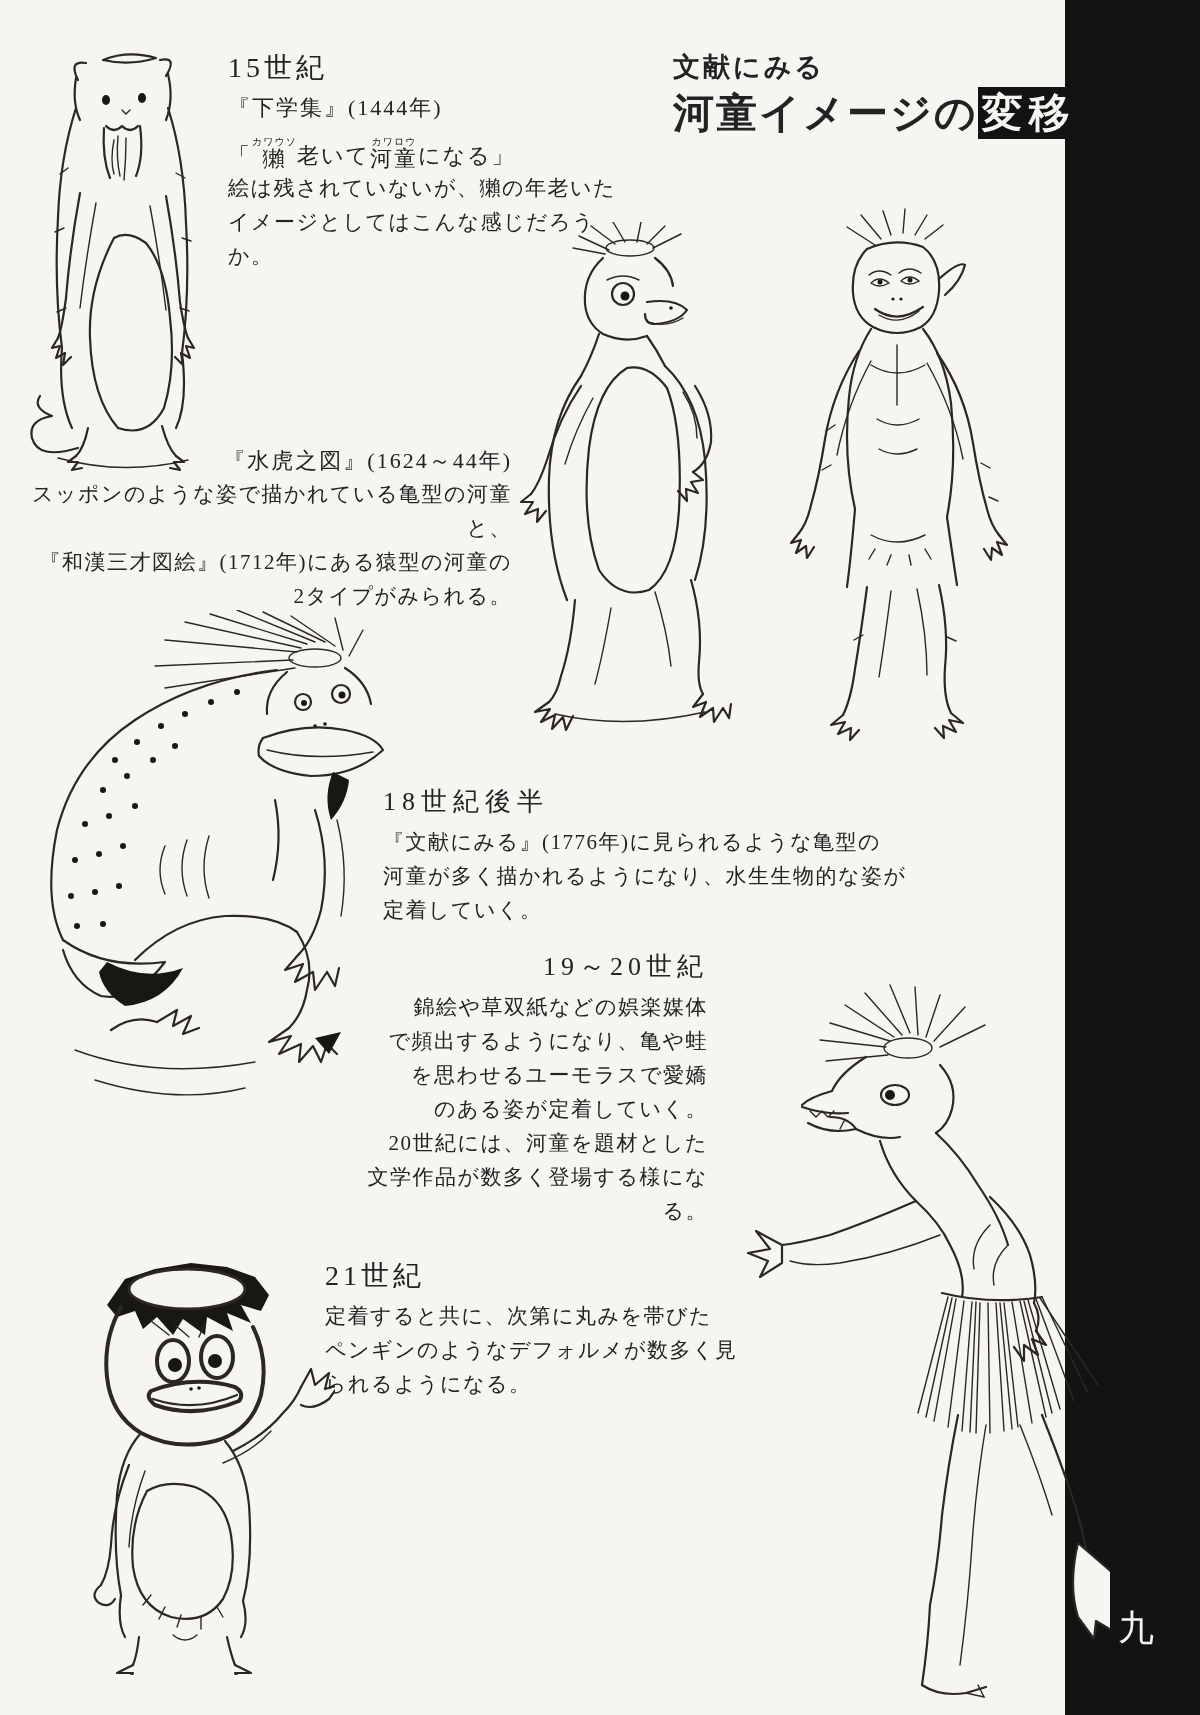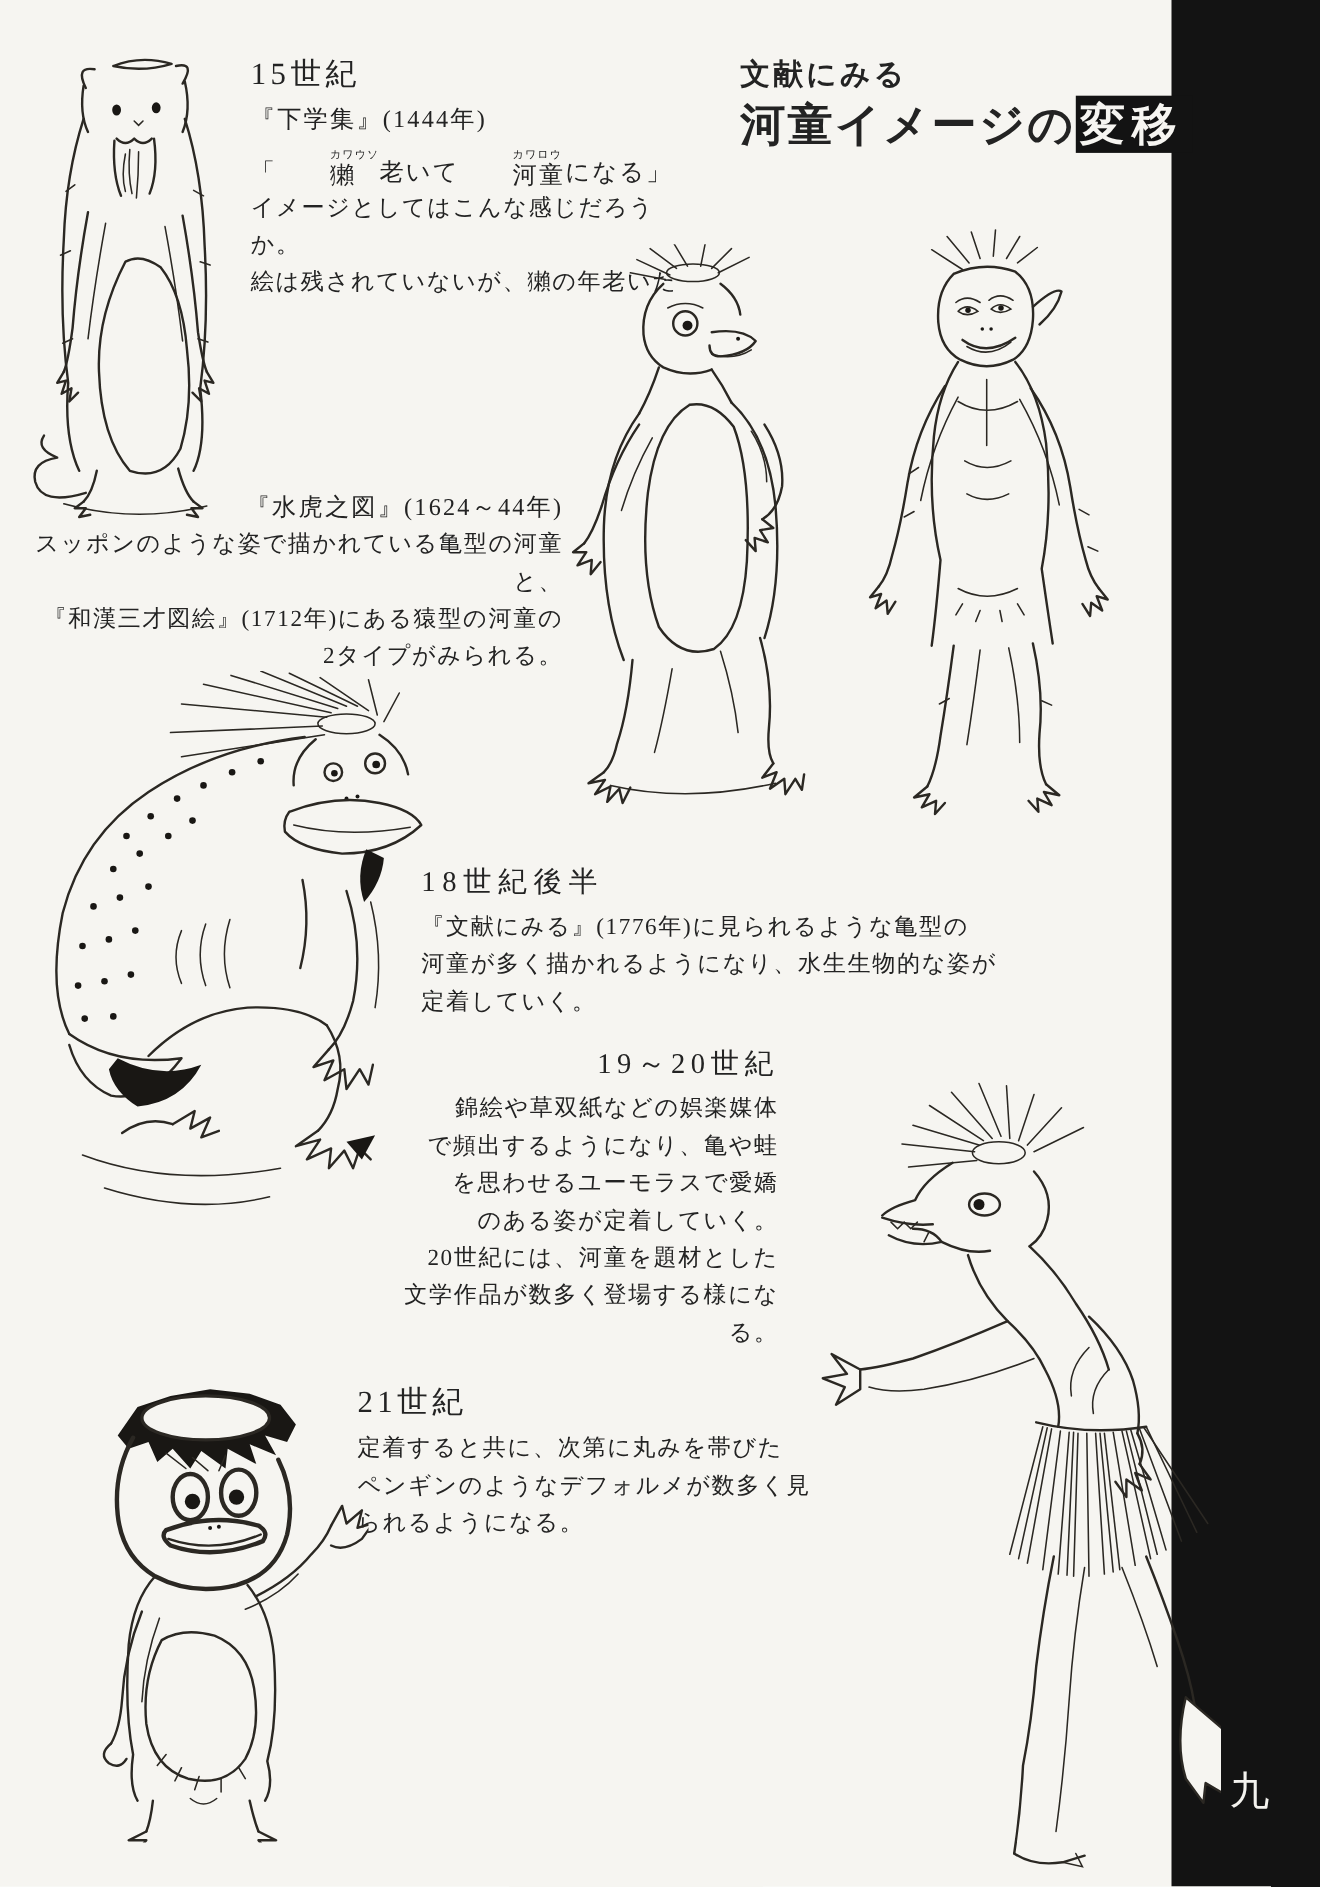--- a/index.html
+++ b/index.html
@@ -20,21 +20,21 @@
   .kicker{font-size:27px;font-weight:bold;letter-spacing:3px;line-height:32px;}
   .main-title{font-size:41px;font-weight:bold;letter-spacing:2px;line-height:52px;margin-top:4px;white-space:nowrap;}
   .title-hl{background:#131313;color:#f6f5f1;padding:3px 8px 3px 4px;letter-spacing:6px;}
   
   .sec{position:absolute;}
   .sec h2{margin:0 0 7px 0;font-size:28px;font-weight:normal;letter-spacing:4px;line-height:32px;}
   .sec .src{font-size:22px;letter-spacing:2px;line-height:33px;}
   .sec .ln{font-size:21px;letter-spacing:1.5px;line-height:34px;}
   .sec.right{text-align:right;}
   .quote{font-size:22px;letter-spacing:2px;line-height:30px;margin-top:12px;}
-  .ruby{display:inline-flex;flex-direction:column;vertical-align:bottom;margin-left:48px;}
+  .ruby{display:inline-flex;flex-direction:column;align-items:center;vertical-align:bottom;}
   .rt{font-size:10px;line-height:11px;letter-spacing:1px;}
   .rb{line-height:1.1;}
   .s15{left:228px;top:52px;width:400px;}
   .s17{left:4px;top:444px;width:508px;}
   .s17 h2{letter-spacing:6px;}
   .s18{left:383px;top:786px;width:560px;}
   .s18 h2{font-size:26px;letter-spacing:6px;}
   .s19{left:326px;top:951px;width:382px;}
   .s19 h2{font-size:26px;letter-spacing:5px;}
   .s21{left:325px;top:1260px;width:440px;}
@@ -63,22 +63,22 @@
   <div class="sec s15">
     <h2>15世紀</h2>
     <div class="src">『下学集』(1444年)</div>
     <div class="quote"><span>「</span><span class="ruby">
           <span class="rt">カワウソ</span>
           <span class="rb">獺</span>
         </span><span>老いて</span><span class="ruby">
           <span class="rt">カワロウ</span>
           <span class="rb">河童</span>
         </span><span>になる」</span></div>
+    <div class="ln">絵は残されていないが、獺の年老いた</div>
     <div class="ln">イメージとしてはこんな感じだろうか。</div>
-    <div class="ln">絵は残されていないが、獺の年老いた</div>
   </div>
 
   <div class="sec s17 right">
     <div class="src">『水虎之図』(1624～44年)</div>
     <div class="ln">スッポンのような姿で描かれている亀型の河童と、</div>
     <div class="ln">『和漢三才図絵』(1712年)にある猿型の河童の</div>
     <div class="ln">2タイプがみられる。</div>
   </div>
 
   <div class="sec s18">

